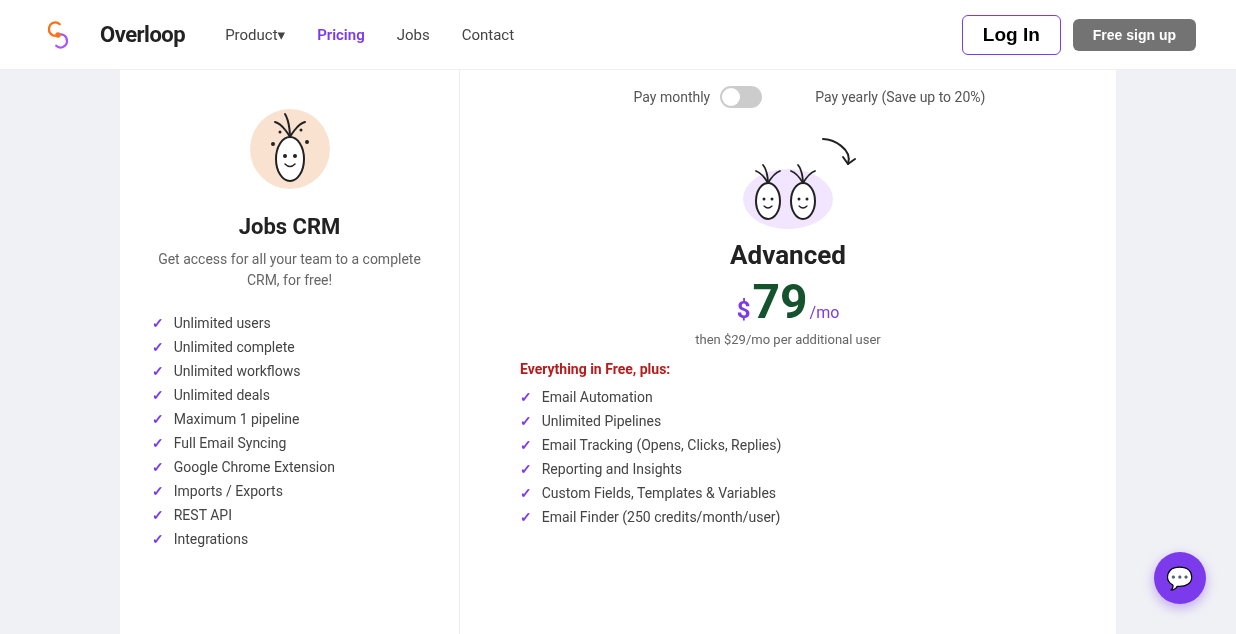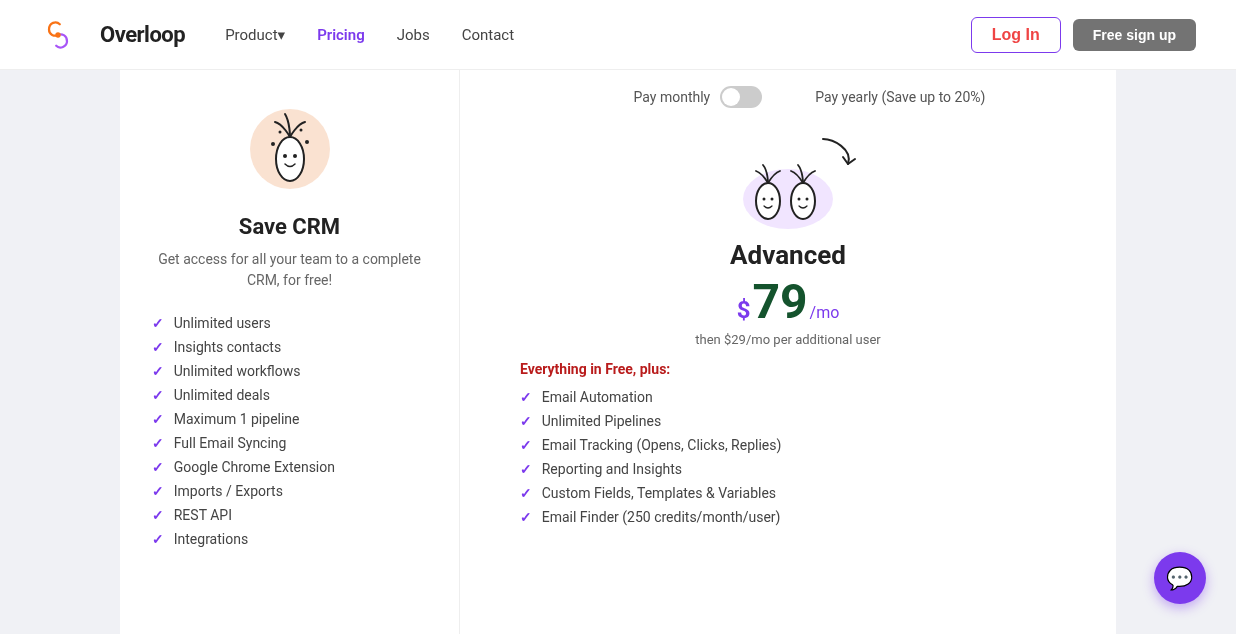--- a/index.html
+++ b/index.html
@@ -50,25 +50,25 @@
       color: #7c3aed;
       font-weight: 600;
     }
     .nav-actions {
       display: flex;
       align-items: center;
       gap: 12px;
     }
     .btn-login {
       border: 1.5px solid #7c3aed;
-      color: #ef4444;
+      color: #000000;
       background: #fff;
       padding: 8px 20px;
       border-radius: 6px;
-      font-size: 16px;
+      font-size: 19px;
       font-weight: 600;
       cursor: pointer;
     }
     .btn-signup {
       border: none;
       color: #fff;
       background: #737373;
       padding: 8px 20px;
       border-radius: 6px;
       font-size: 14px;
@@ -329,31 +329,31 @@
         <path d="M35 33 C35 33, 35 18, 30 10" stroke="#222" stroke-width="2" fill="none" stroke-linecap="round"></path>
         <path d="M35 33 C35 33, 42 20, 50 18" stroke="#222" stroke-width="2" fill="none" stroke-linecap="round"></path>
 
         <circle cx="18" cy="40" r="2" fill="#222"></circle>
         <circle cx="52" cy="38" r="2" fill="#222"></circle>
         <circle cx="25" cy="28" r="1.5" fill="#222"></circle>
         <circle cx="46" cy="26" r="1.5" fill="#222"></circle>
       </svg>
     </div>
 
-    <h2 class="free-card-title">Save CRM</h2>
+    <h2 class="free-card-title">Jobs CRM</h2>
     <p class="free-card-desc">Get access for all your team to a complete CRM, for free!</p>
 
     <ul class="feature-list">
     <li>
           <span class="check-icon">✓</span>
           <span>Unlimited users</span>
         </li>
         <li>
           <span class="check-icon">✓</span>
-          <span>Insights contacts</span>
+          <span>Unlimited complete</span>
         </li>
         <li>
           <span class="check-icon">✓</span>
           <span>Unlimited workflows</span>
         </li>
         <li>
           <span class="check-icon">✓</span>
           <span>Unlimited deals</span>
         </li>
         <li>

